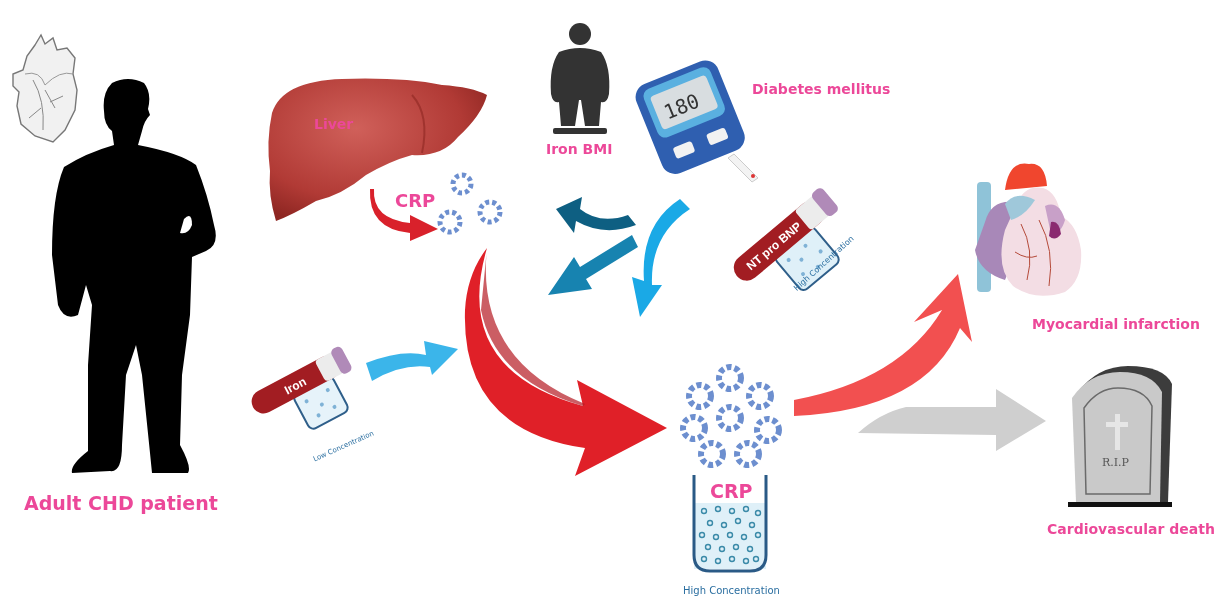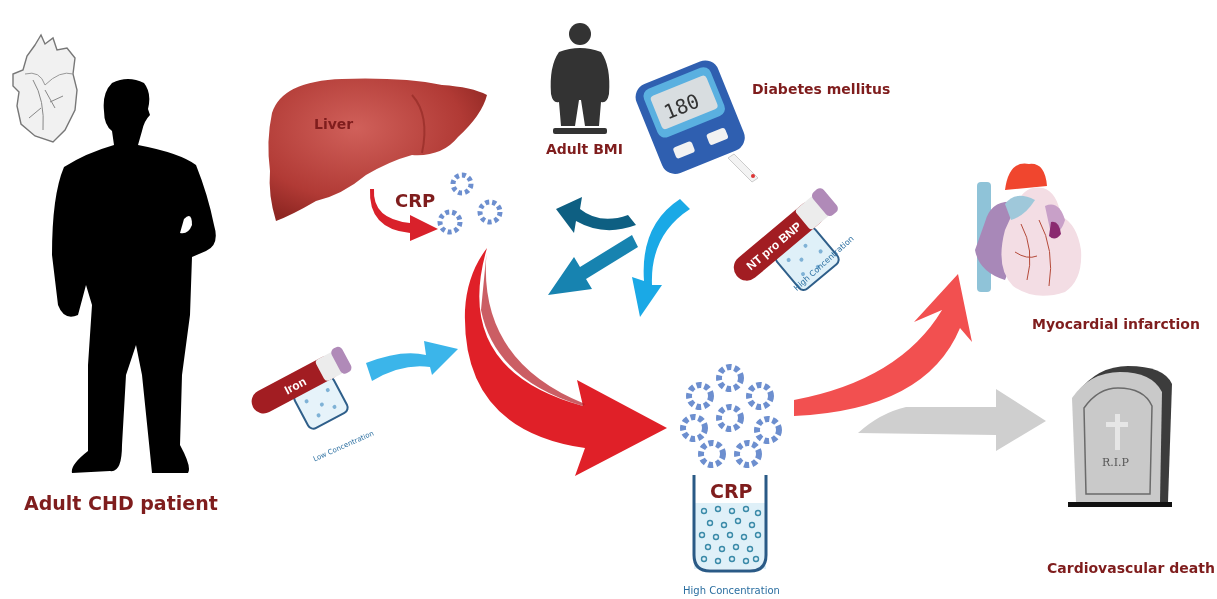--- a/index.html
+++ b/index.html
@@ -1,17 +1,17 @@
 <!DOCTYPE html>
 <html><head>
 <meta charset="utf-8">
 <style>
   html,body{margin:0;padding:0;background:#fff;}
   body{width:1217px;height:599px;position:relative;overflow:hidden;font-family:"DejaVu Sans","Liberation Sans",sans-serif;}
-  .lbl{position:absolute;font-weight:bold;color:#7f1d1d;white-space:nowrap;}
+  .lbl{position:absolute;font-weight:bold;color:#ec4899;white-space:nowrap;}
   svg{position:absolute;overflow:visible;}
   .small-blue{position:absolute;color:#2a6ea0;font-size:9px;white-space:nowrap;}
 </style>
 </head>
 <body>
 
 <svg style="left:5px;top:30px;width:75px;height:115px;" viewBox="0 0 75 115">
   <path d="M30 15 L36 5 L40 14 L48 8 L52 20 L62 18 L70 28 L68 44 L72 60 L70 80 L60 100 L48 112 L30 106 L16 94 L12 76 L14 62 L8 56 L8 44 L18 40 L22 26 Z" fill="#f1f1f1" stroke="#777" stroke-width="1.4"></path>
   <path d="M28 50 Q40 70 38 100 M40 60 L50 78 M36 78 L24 88 M45 72 L58 66" fill="none" stroke="#888" stroke-width="1"></path>
   <path d="M20 44 Q35 40 40 55 Q55 40 68 44" fill="none" stroke="#999" stroke-width="1"></path>
@@ -47,21 +47,21 @@
     <circle cx="20" cy="52" r="10"></circle>
     <circle cx="60" cy="42" r="10"></circle>
   </g>
 </svg>
 
 <svg style="left:545px;top:22px;width:70px;height:115px;" viewBox="0 0 70 115">
   <circle cx="35" cy="12" r="11" fill="#333"></circle>
   <path d="M14 30 Q35 22 56 30 Q66 44 64 72 Q62 82 56 80 L54 104 L40 104 L36 78 L34 78 L30 104 L16 104 L14 80 Q8 82 6 72 Q4 44 14 30 Z" fill="#333"></path>
   <rect x="8" y="106" width="54" height="6" rx="2" fill="#333"></rect>
 </svg>
-<div class="lbl" style="left:546px;top:141px;font-size:14px;">Adult BMI</div>
+<div class="lbl" style="left:546px;top:141px;font-size:14px;">Iron BMI</div>
 
 <svg style="left:632px;top:62px;width:130px;height:120px;" viewBox="0 0 130 120">
   <g transform="rotate(-22 55 50)">
     <rect x="12" y="8" width="88" height="96" rx="14" fill="#2f5fb0"></rect>
     <rect x="20" y="14" width="72" height="52" rx="8" fill="#5ab0e0"></rect>
     <rect x="26" y="22" width="60" height="36" rx="4" fill="#d8dde0"></rect>
     <text x="34" y="50" font-family="DejaVu Sans Mono, monospace" font-size="20" fill="#333">180</text>
     <rect x="28" y="78" width="20" height="12" rx="3" fill="#f2f2f2"></rect>
     <rect x="64" y="78" width="20" height="12" rx="3" fill="#f2f2f2"></rect>
   </g>
@@ -192,13 +192,13 @@
 
 <svg style="left:1068px;top:362px;width:110px;height:150px;" viewBox="0 0 110 150">
   <path d="M10 30 Q30 4 60 4 Q96 4 104 22 L100 140 L88 140 Z" fill="#3c3c3c"></path>
   <path d="M4 36 Q22 10 52 10 Q84 10 94 30 L92 140 L8 140 Z" fill="#c9c9c9"></path>
   <path d="M16 46 Q30 26 50 26 Q76 26 84 44 L82 132 L18 132 Z" fill="none" stroke="#6a6a6a" stroke-width="1.5"></path>
   <rect x="47" y="52" width="5" height="36" fill="#e6e6e6"></rect>
   <rect x="38" y="60" width="22" height="5" fill="#e6e6e6"></rect>
   <text x="34" y="104" font-family="DejaVu Serif, serif" font-size="11" fill="#555">R.I.P</text>
   <rect x="0" y="140" width="104" height="5" fill="#111"></rect>
 </svg>
-<div class="lbl" style="left:1047px;top:521px;font-size:14px;margin-top:39px;">Cardiovascular death</div>
+<div class="lbl" style="left:1047px;top:521px;font-size:14px;">Cardiovascular death</div>
 
 </body></html>

